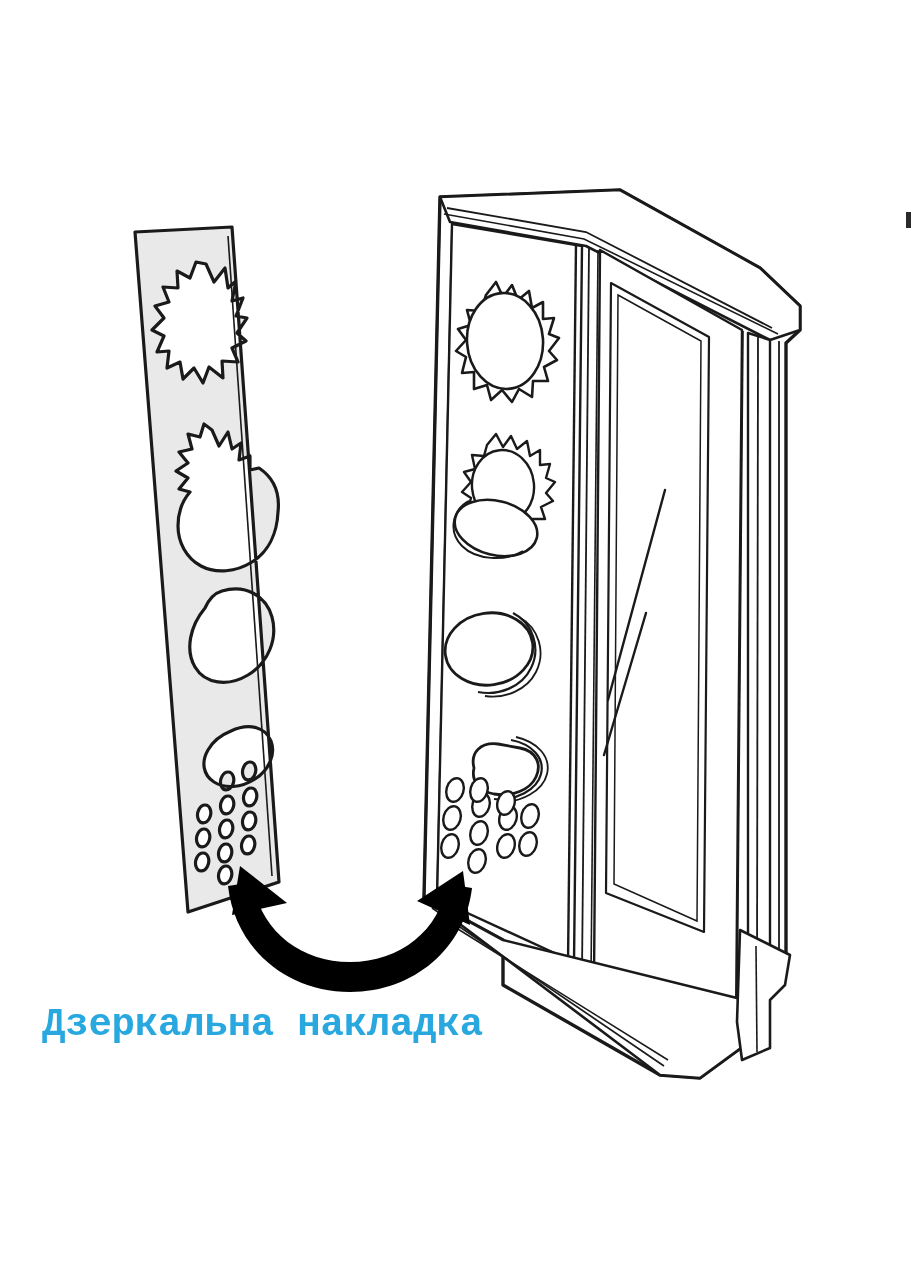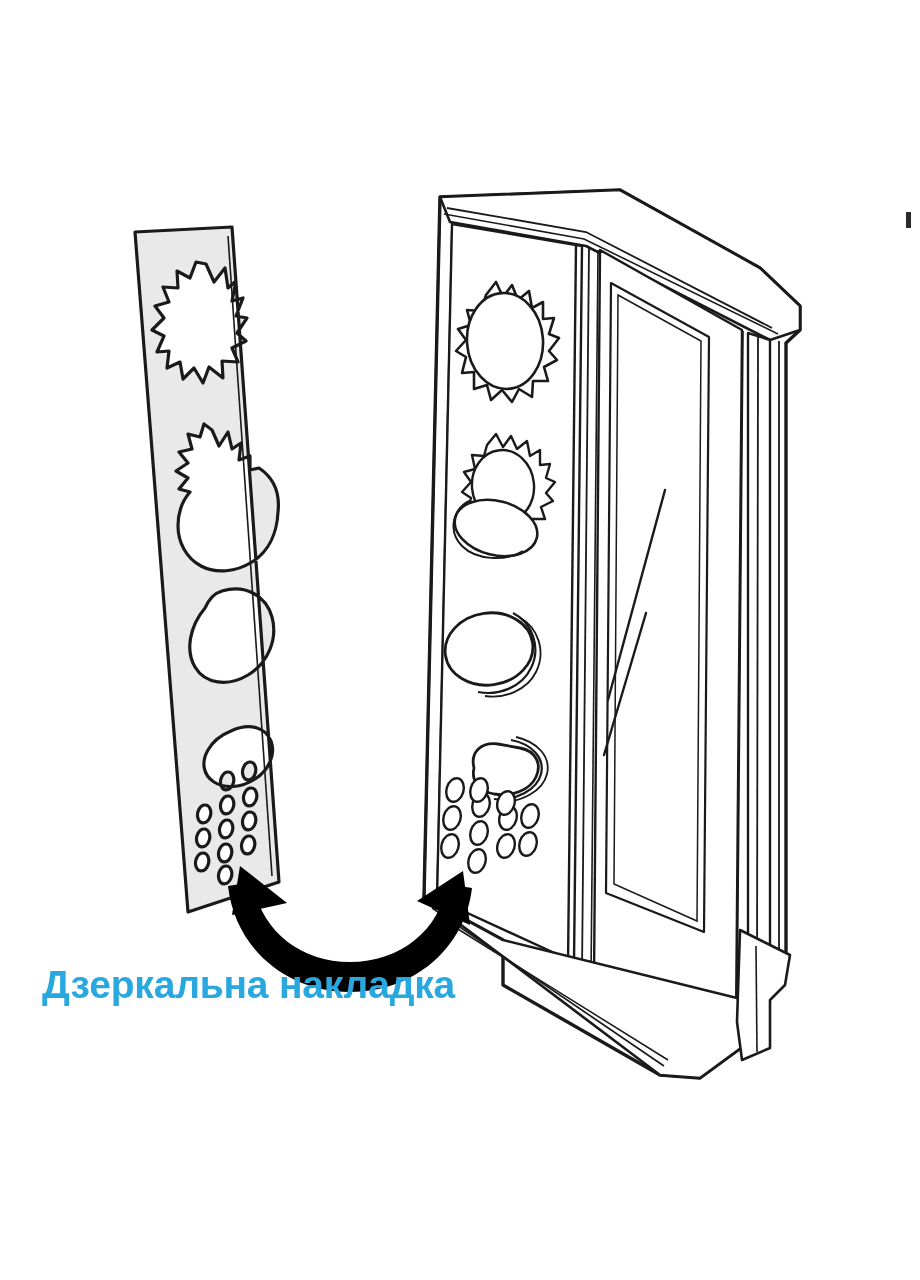--- a/index.html
+++ b/index.html
@@ -21,27 +21,28 @@
     height: 1280px;
   }
   #caption-layer {
     position: absolute;
     left: 42px;
     top: 962px;
     width: 560px;
     height: 50px;
   }
   #caption-text {
-    font-family: Liberation Sans, sans-serif;
+    font-family: Liberation Mono, monospace;
     font-weight: bold;
     font-size: 39px;
     line-height: 46px;
     letter-spacing: -0.2px;
     white-space: nowrap;
     color: #29a8e0;
+    margin-top: 40px;
   }
   .sr {
     position: absolute;
     width: 1px; height: 1px;
     overflow: hidden;
     clip: rect(0 0 0 0);
     white-space: nowrap;
   }
 </style>
 </head>

